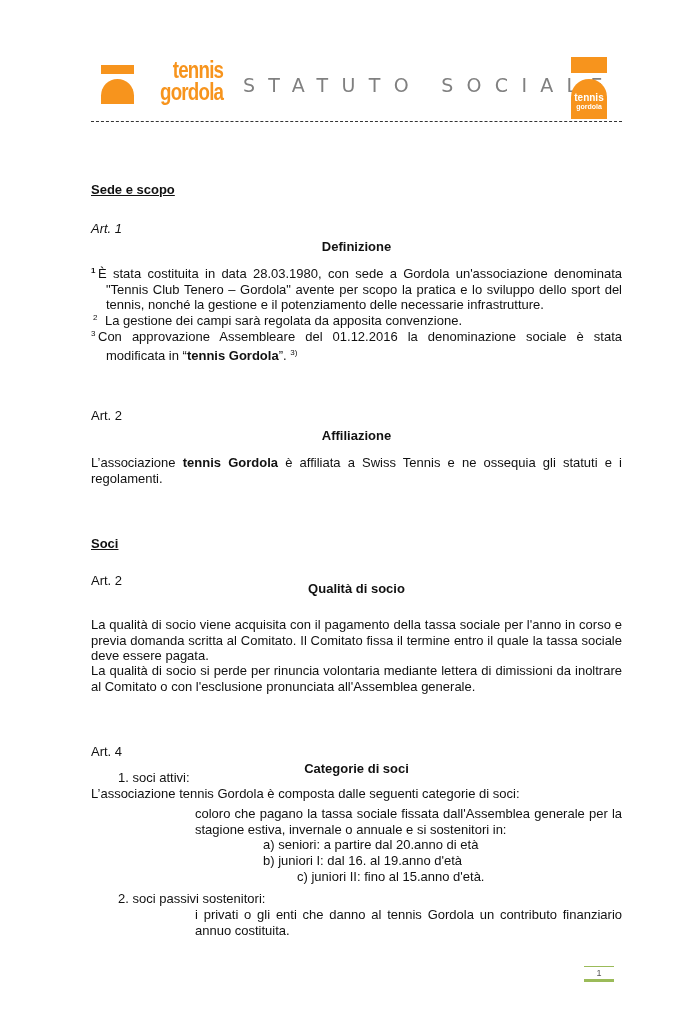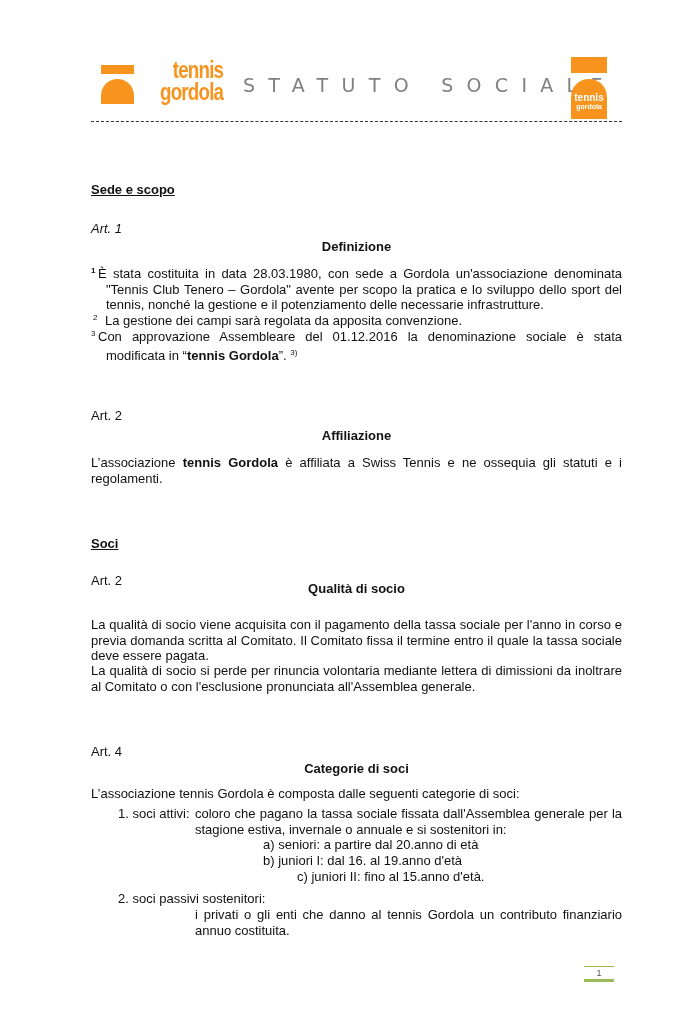--- a/index.html
+++ b/index.html
@@ -110,21 +110,21 @@
 
   <div class="txt art" style="top:573px;">Art.  2</div>
   <div class="txt art-title" style="top:581px;">Qualità di socio</div>
   <div class="txt just" style="top:617px;">La qualità di socio viene acquisita con il pagamento della tassa sociale per l'anno in corso e previa domanda scritta al Comitato. Il Comitato fissa il termine entro il quale la tassa sociale deve essere pagata.</div>
   <div class="txt just" style="top:663px;">La qualità di socio si perde per rinuncia volontaria mediante lettera di dimissioni da inoltrare al Comitato o con l'esclusione pronunciata all'Assemblea generale.</div>
 
   <div class="txt art" style="top:744px;">Art.  4</div>
   <div class="txt art-title" style="top:761px;">Categorie di soci</div>
   <div class="txt" style="top:786px;">L’associazione tennis Gordola è composta dalle seguenti categorie di soci:</div>
 
-  <div class="cat-label" style="left:118px; top:806px;">1. soci attivi:</div>
+  <div class="cat-label" style="left:118px; top:770px;">1. soci attivi:</div>
   <div class="cat-desc" style="top:806px;">coloro che pagano la tassa sociale fissata dall'Assemblea generale per la stagione estiva, invernale o annuale e si sostenitori in:</div>
   <div class="sub" style="top:837px;">a) seniori: a partire dal 20.anno di età</div>
   <div class="sub" style="top:853px;">b) juniori I: dal 16. al 19.anno d'età</div>
   <div class="sub" style="top:869px;margin-left:34px;">c) juniori II: fino al 15.anno d'età.</div>
 
   <div class="cat-label" style="left:118px; top:891px;">2. soci passivi sostenitori:</div>
   <div class="cat-desc" style="top:907px;">i privati o gli enti che danno al tennis Gordola un contributo finanziario annuo costituita.</div>
 
   <div class="pg">
     <div class="top"></div>

